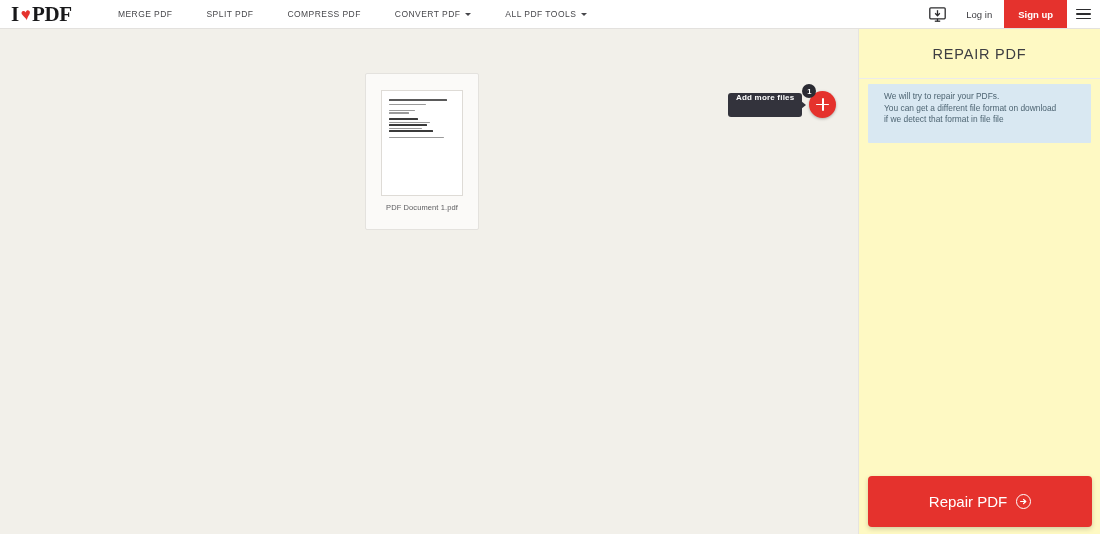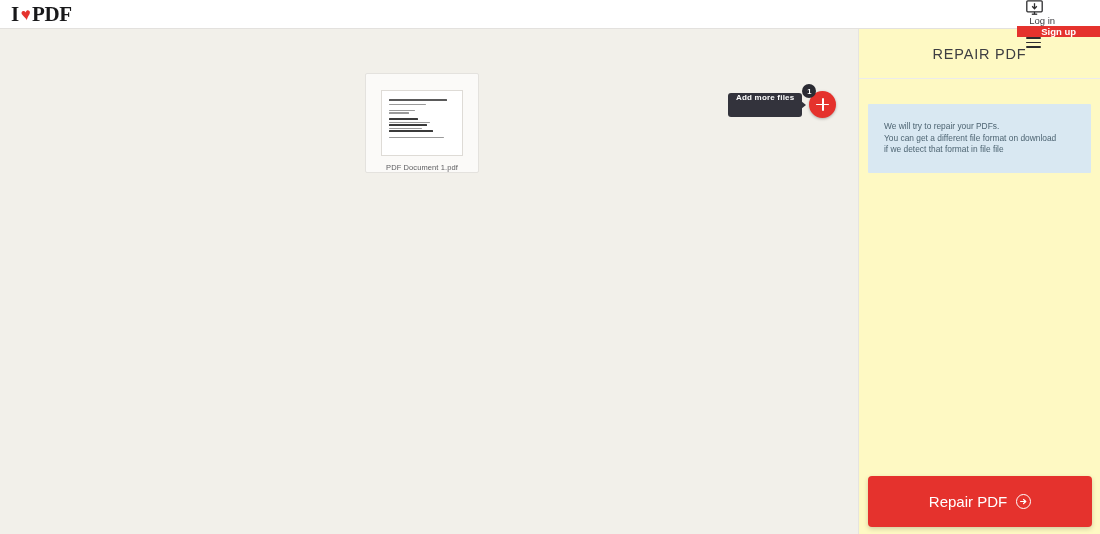--- a/index.html
+++ b/index.html
@@ -76,41 +76,40 @@
     width: 0; height: 0;
     border-left: 3px solid transparent;
     border-right: 3px solid transparent;
     border-top: 3.5px solid #46464a;
   }
 
   .header-right {
     margin-left: auto;
     display: flex;
     align-items: stretch;
-    flex-direction: column;
   }
   .desktop-btn {
     display: flex;
     align-items: center;
     justify-content: center;
     width: 34px;
     cursor: pointer;
   }
   .login-btn {
     display: flex;
     align-items: center;
     padding: 0 12px;
     font-size: 9.5px;
     color: #3c3c40;
     cursor: pointer;
   }
   .signup-btn {
     display: flex;
     align-items: center;
-    padding: 0 24px;
+    padding: 0 14px;
     font-size: 9.5px;
     font-weight: bold;
     color: #ffffff;
     background: #e5322d;
     cursor: pointer;
   }
   .burger-btn {
     display: flex;
     flex-direction: column;
     justify-content: center;
@@ -135,21 +134,21 @@
     background: #f2f0ea;
     overflow: hidden;
   }
 
   
   .file-card {
     position: absolute;
     left: 365px;
     top: 44px;
     width: 114px;
-    height: 100px;
+    height: 157px;
     background: #fbfaf8;
     border: 1px solid #e4e2de;
     border-radius: 2px;
     display: flex;
     flex-direction: column;
     align-items: center;
     cursor: pointer;
   }
   .file-thumb {
     width: 82px;
@@ -258,26 +257,26 @@
   }
   .sidebar-title {
     text-align: center;
     font-size: 14.5px;
     color: #3e3e42;
     letter-spacing: 0.8px;
     padding: 17px 0 16px;
     border-bottom: 1px solid #ececec;
   }
   .info-box {
-    margin: 25px 9px 0 9px;
+    margin: 5px 9px 0 9px;
     background: #d9e8f2;
     color: #4d6472;
     font-size: 8.4px;
     line-height: 11.5px;
-    padding: 17px 15px 17px 16px;
+    padding: 7px 15px 17px 16px;
     border-radius: 1px;
   }
   .info-box div { white-space: nowrap; }
 
   .repair-btn {
     position: absolute;
     left: 9px;
     bottom: 7px;
     width: 224px;
     height: 51px;
@@ -306,20 +305,39 @@
 <body>
 
 <div class="header">
 
   <div class="logo">
     <span class="logo-i">I</span>
     <span class="logo-heart">♥</span>
     <span class="logo-pdf">PDF</span>
   </div>
 
+  <nav class="nav">
+    <div class="nav-item">
+      <span>MERGE PDF</span>
+    </div>
+    <div class="nav-item">
+      <span>SPLIT PDF</span>
+    </div>
+    <div class="nav-item">
+      <span>COMPRESS PDF</span>
+    </div>
+    <div class="nav-item">
+      <span>CONVERT PDF</span>
+      <span class="caret"></span>
+    </div>
+    <div class="nav-item">
+      <span>ALL PDF TOOLS</span>
+      <span class="caret"></span>
+    </div>
+  </nav>
 
   <div class="header-right">
     <div class="desktop-btn">
       <svg width="17" height="15" viewBox="0 0 17 15">
         <rect x="0.8" y="0.8" width="15.4" height="11" rx="1" fill="none" stroke="#2c2c2e" stroke-width="1.3"></rect>
         <path d="M8.5 3.2 L8.5 8.2" stroke="#2c2c2e" stroke-width="1.3"></path>
         <path d="M6.2 6.3 L8.5 8.8 L10.8 6.3" fill="none" stroke="#2c2c2e" stroke-width="1.3"></path>
         <path d="M5.8 14.2 L11.2 14.2" stroke="#2c2c2e" stroke-width="1.3"></path>
         <path d="M8.5 11.8 L8.5 14.2" stroke="#2c2c2e" stroke-width="1.3"></path>
       </svg>

